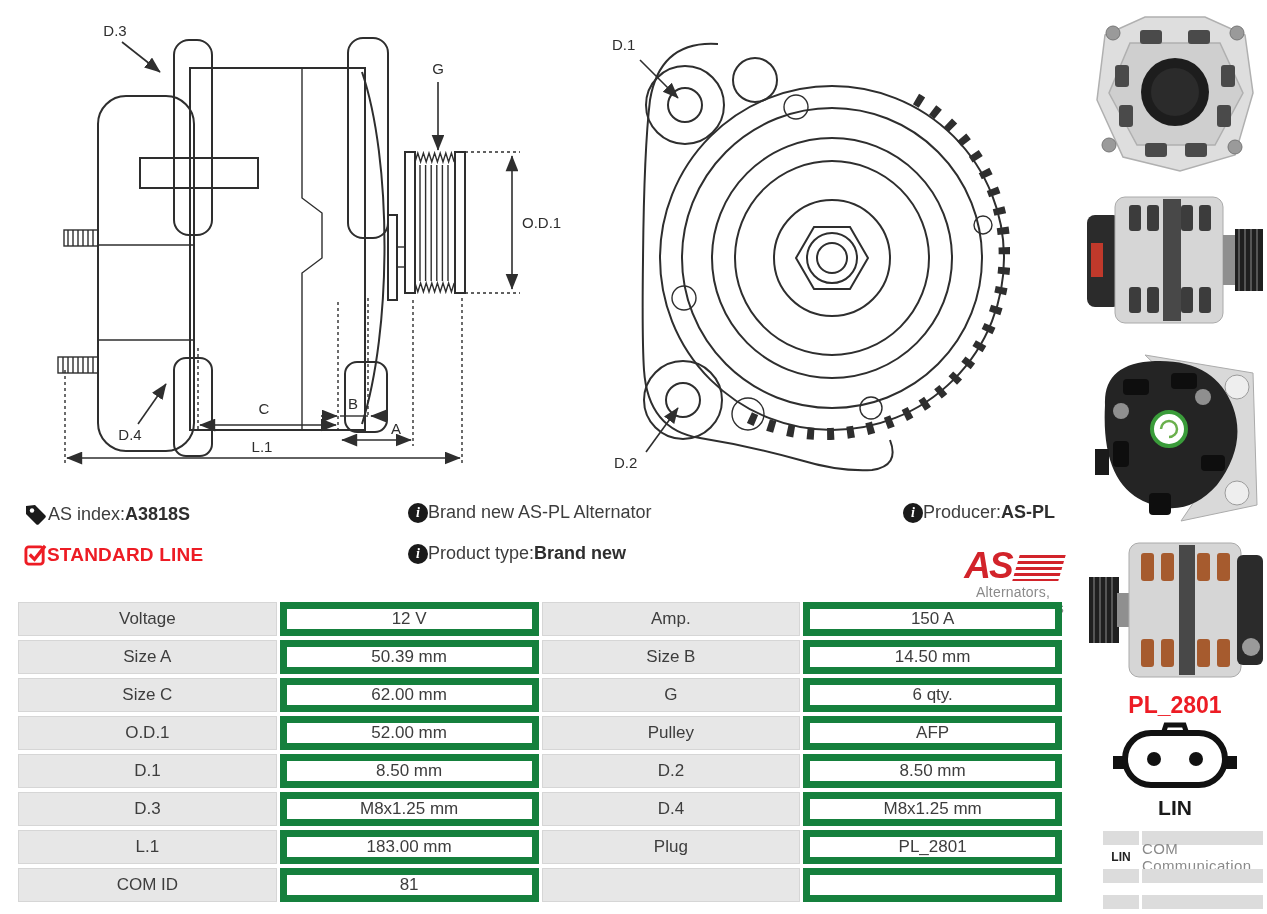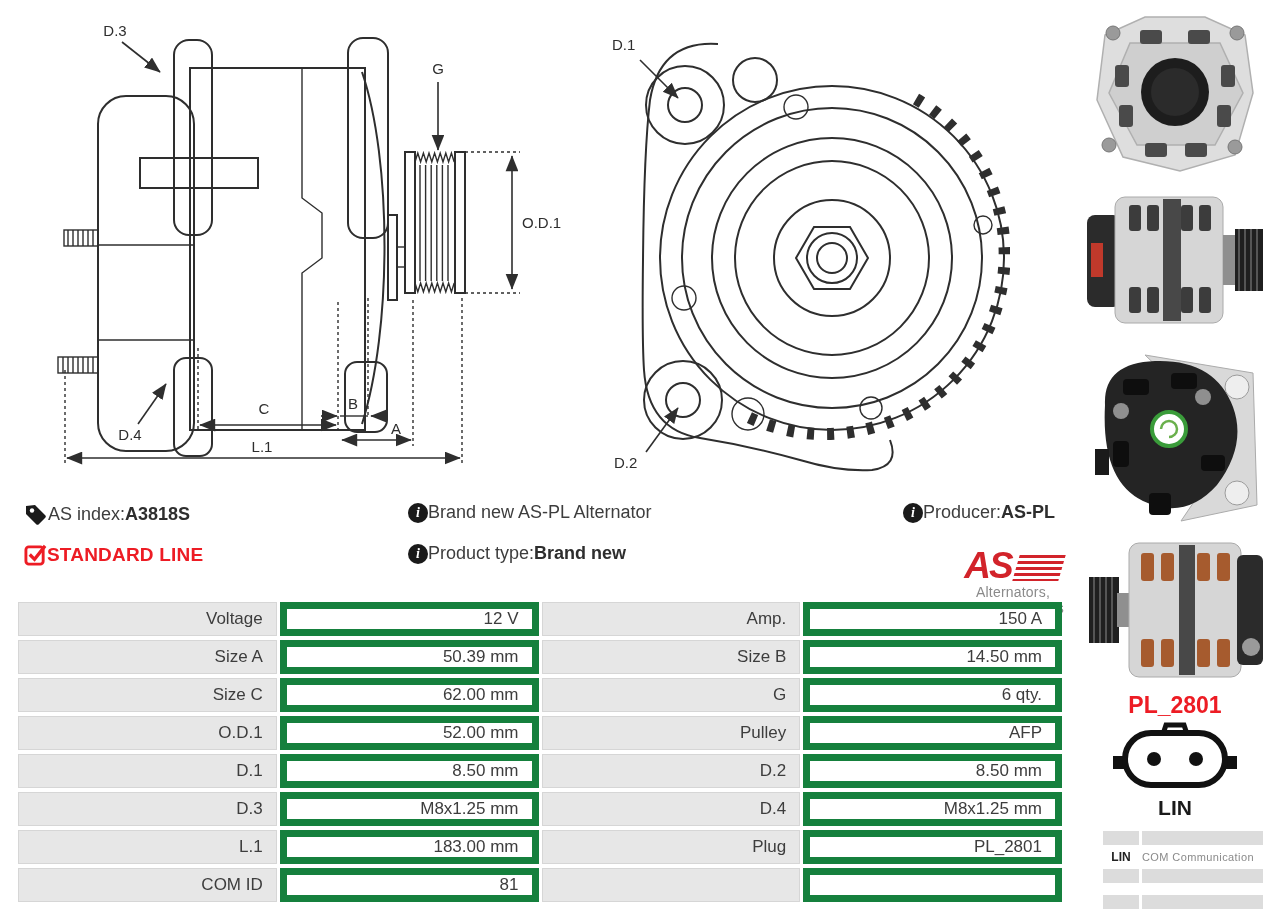--- a/index.html
+++ b/index.html
@@ -26,21 +26,21 @@
   .plug-type { position:absolute; left:1085px; top:796px; width:180px; text-align:center;
                font-size:21px; font-weight:bold; color:#1a1a1a; }
 
   .pin-table { position:absolute; left:1103px; top:831px; width:160px; }
   .pin-row { display:flex; gap:3px; margin-bottom:3px; }
   .pin-row .c1 { width:36px; }
   .pin-row .c2 { flex:1; }
   .pin-row.ph .c1, .pin-row.ph .c2 { background:#dcdcdc; height:14px; }
   .pin-row.txt { align-items:center; height:18px; }
   .pin-row.txt .c1 { font-size:12px; font-weight:bold; color:#222; text-align:center; }
-  .pin-row.txt .c2 { font-size:11px; color:#8a8a8a; letter-spacing:0.4px; }
+  .pin-row.txt .c2 { font-size:15px; color:#8a8a8a; letter-spacing:0.4px; }
   .pin-row.gap { margin-top:12px; }
 
   
   .info-item { position:absolute; display:flex; align-items:center; gap:0;
                font-size:18px; color:#3d3d3d; white-space:nowrap; }
   .info-item b { font-weight:bold; color:#2e2e2e; }
   .std-line { color:#ed1c24; font-weight:bold; font-size:19px; letter-spacing:0.2px; }
   .i-icon { width:20px; height:20px; border-radius:50%; background:#1a1a1a; color:#fff;
             font-size:14px; font-weight:bold; display:flex; align-items:center;
             justify-content:center; font-family:"Liberation Serif", serif; font-style:italic; }
@@ -51,21 +51,21 @@
   .logo-as { font-size:37px; line-height:30px; font-weight:bold; font-style:italic;
              color:#d2232a; letter-spacing:-2px; }
   .logo-stripes { width:46px; height:26px; transform:skewX(-16deg);
                   background:repeating-linear-gradient(180deg,#d2232a 0 3px,#fff 3px 6px); }
   .logo-tagline { margin-top:3px; font-size:14px; color:#8a8a8a; text-align:center;
                   letter-spacing:0.2px; }
 
   
   table.specs { position:absolute; left:15px; top:598px; width:1050px;
                 border-collapse:separate; border-spacing:3px 4px; table-layout:fixed; }
-  table.specs td { height:22px; font-size:17px; text-align:right; padding:0 13px;
+  table.specs td { height:22px; font-size:17px; text-align:center; padding:0 13px;
                    vertical-align:middle; color:#3d3d3d; }
   td.label { background:#e7e7e7; border:1px solid #d6d6d6; }
   td.value { background:#fff;    border:7px solid #15803d; }
 
   svg .ln   { stroke:#2e2e2e; stroke-width:2; fill:none; }
   svg .lnthin { stroke:#2e2e2e; stroke-width:1.4; fill:none; }
   svg .dim  { stroke:#2e2e2e; stroke-width:1.6; fill:none; }
   svg .dot  { stroke:#2e2e2e; stroke-width:1.4; stroke-dasharray:3 3; fill:none; }
 </style>
 </head>

